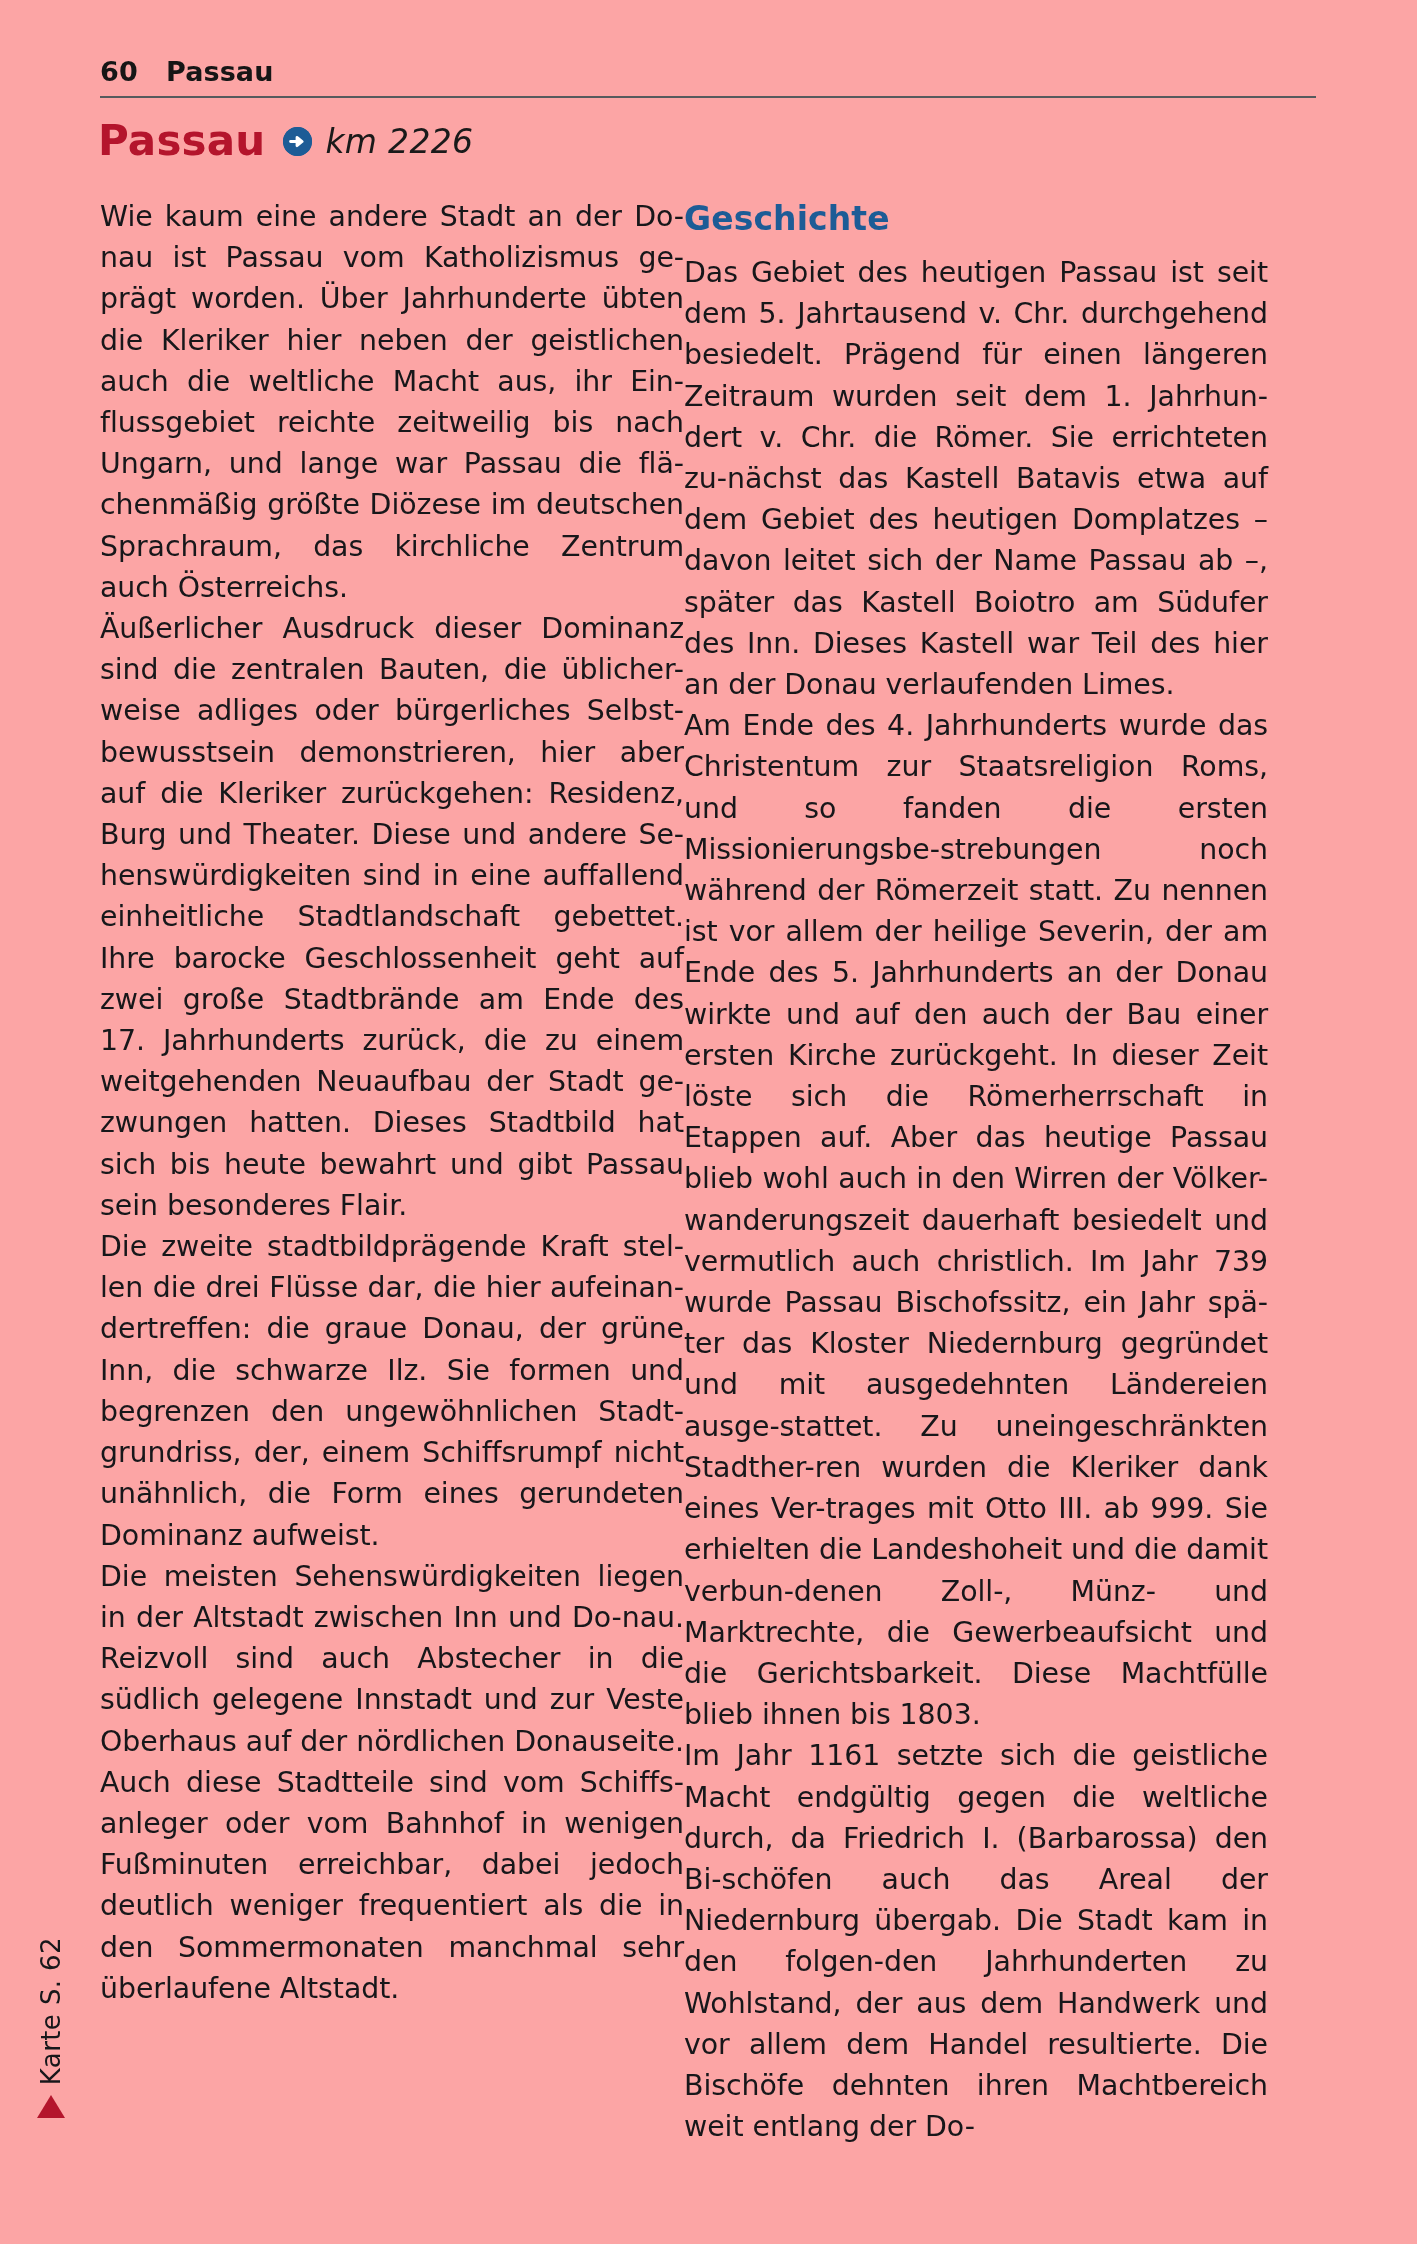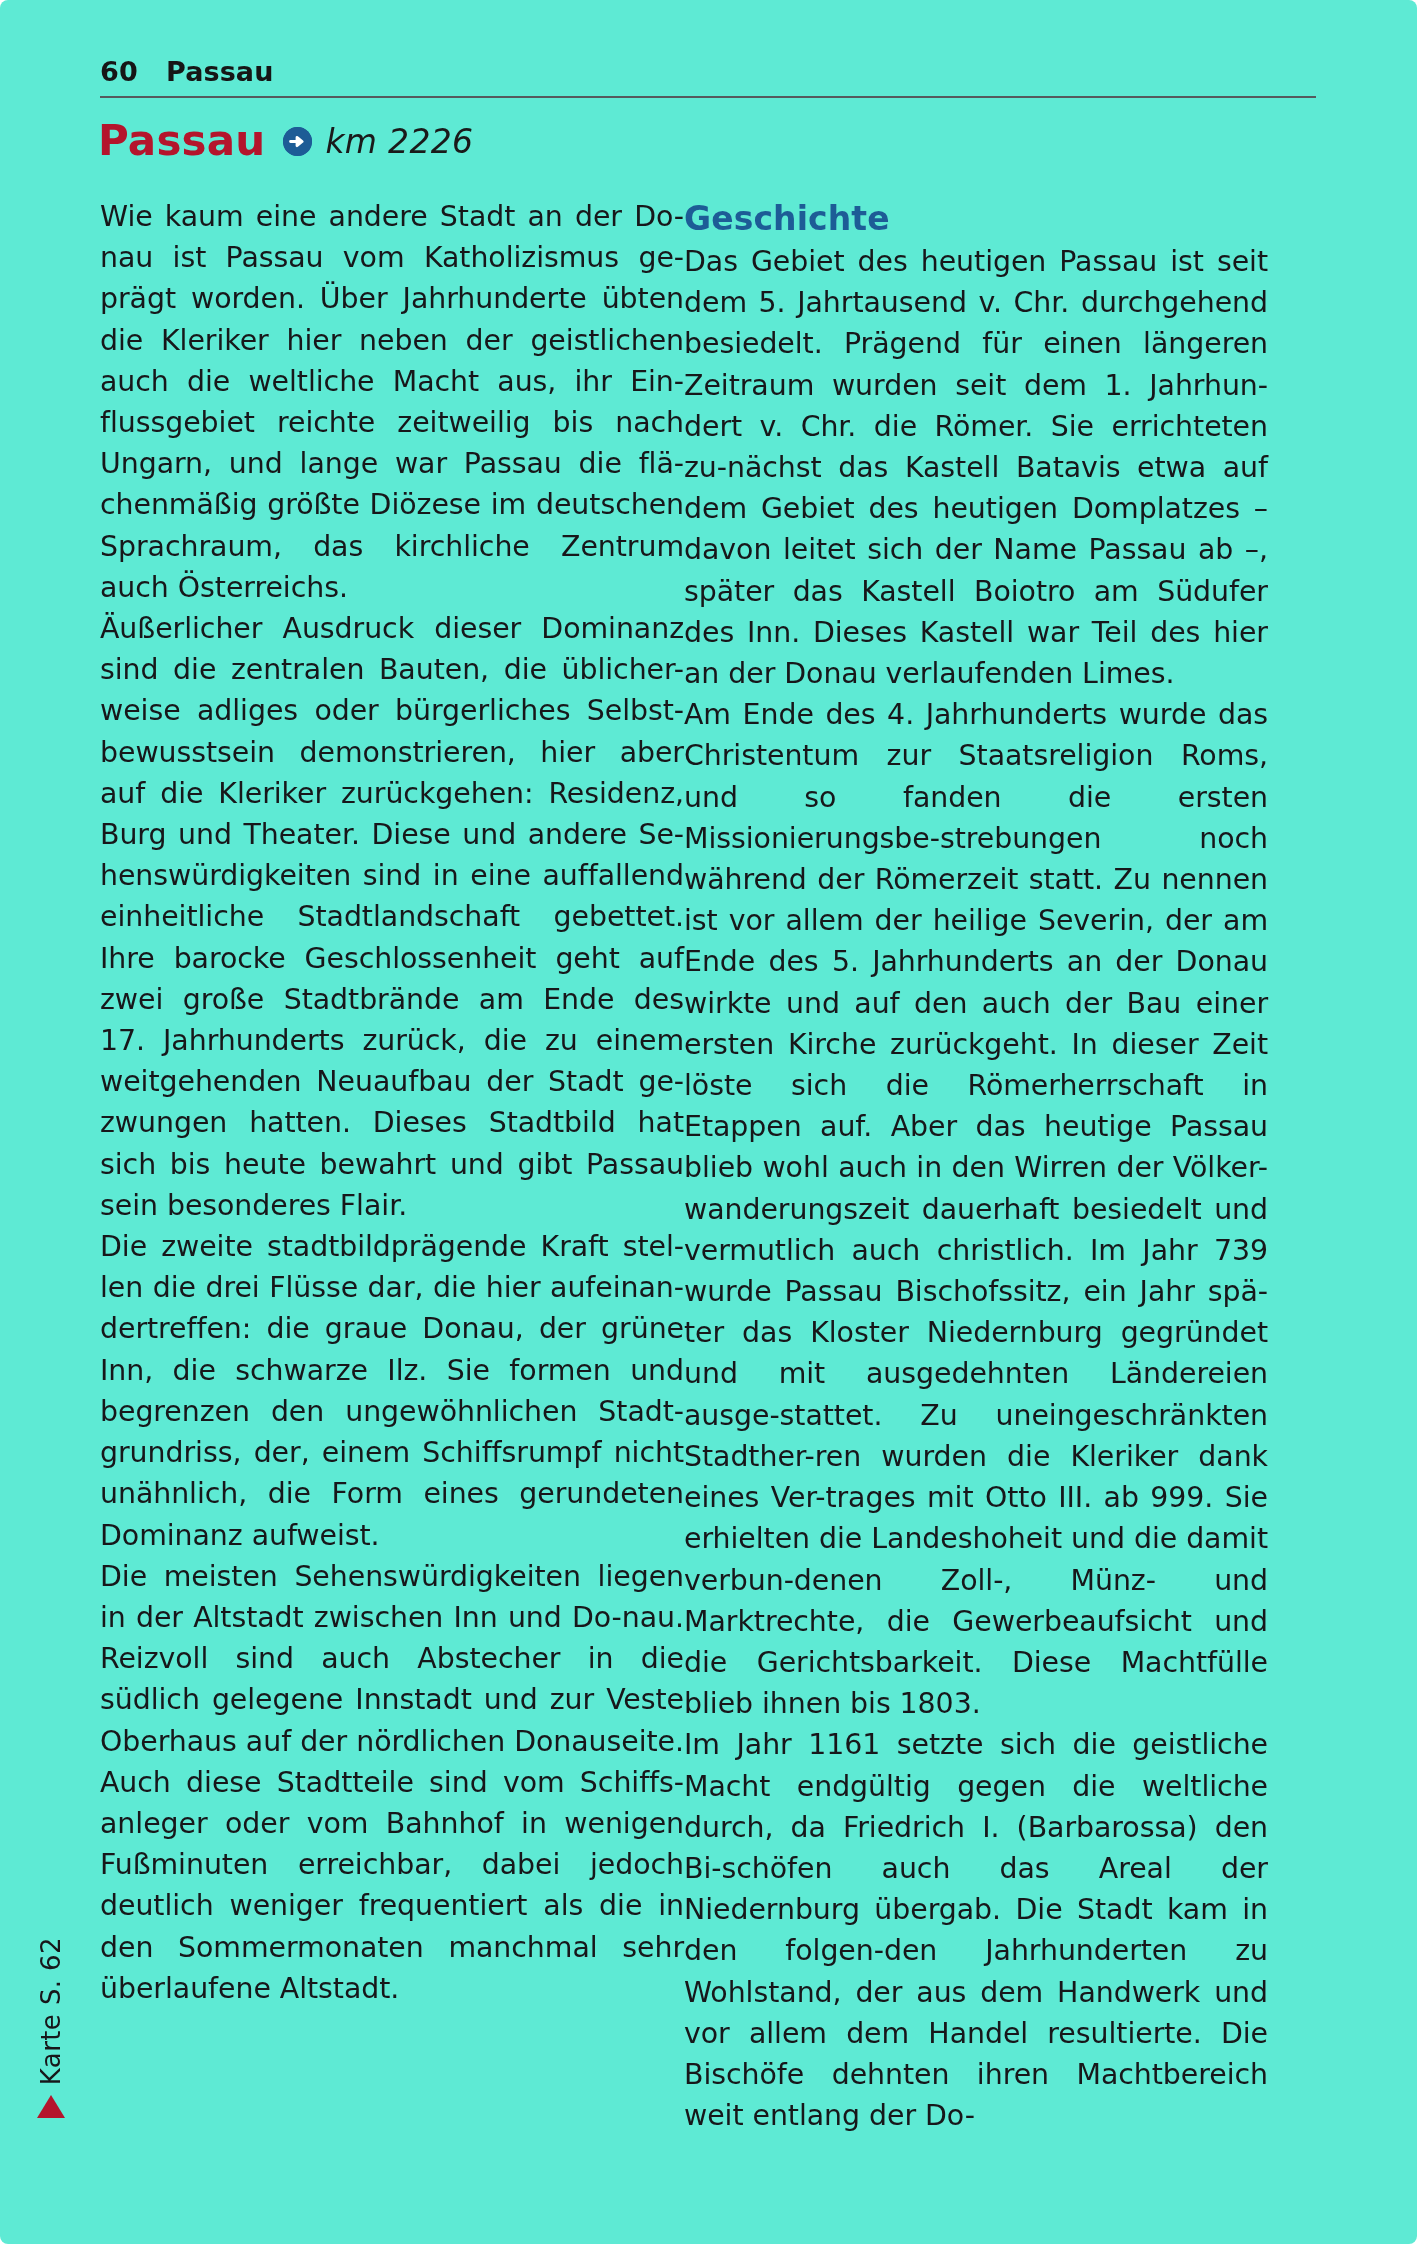--- a/index.html
+++ b/index.html
@@ -12,22 +12,21 @@
     height: 2244px;
     position: relative;
     font-family: "DejaVu Sans", "Liberation Sans", sans-serif;
     overflow: hidden;
   }
 
   
   .page {
     position: absolute;
     inset: 0;
-    background: #5eead4;
-    border-radius: 8px;
+    background: #fca5a5;
   }
 
   
   .running-head {
     position: absolute;
     left: 100px;
     top: 56px;
     width: 1216px;
     display: flex;
     align-items: baseline;
@@ -113,21 +112,21 @@
     text-justify: inter-word;
     hyphens: manual;
     letter-spacing: -0.05px;
     word-spacing: 0px;
   }
   .col p:last-child {
     text-align: justify;
   }
 
   .section-head {
-    margin: 0 0 0 0;
+    margin: 0 0 11px 0;
     font-size: 33px;
     font-weight: bold;
     color: #1d5c96;
     letter-spacing: 0.1px;
     line-height: 45px;
   }
 
   
   .margin-note {
     position: absolute;

